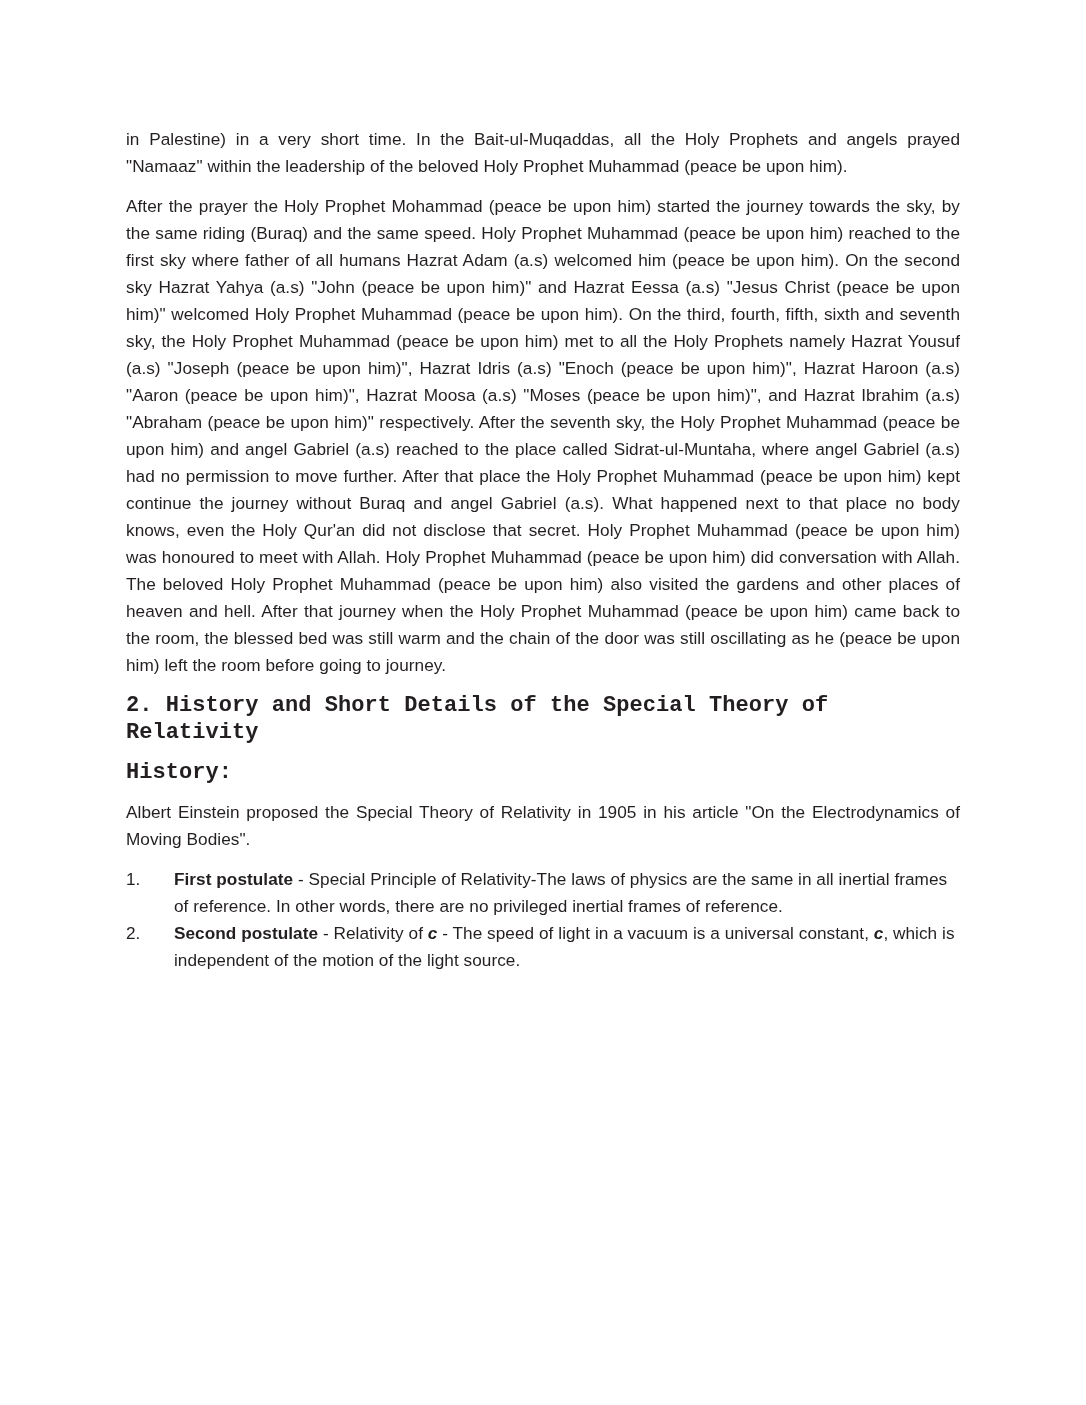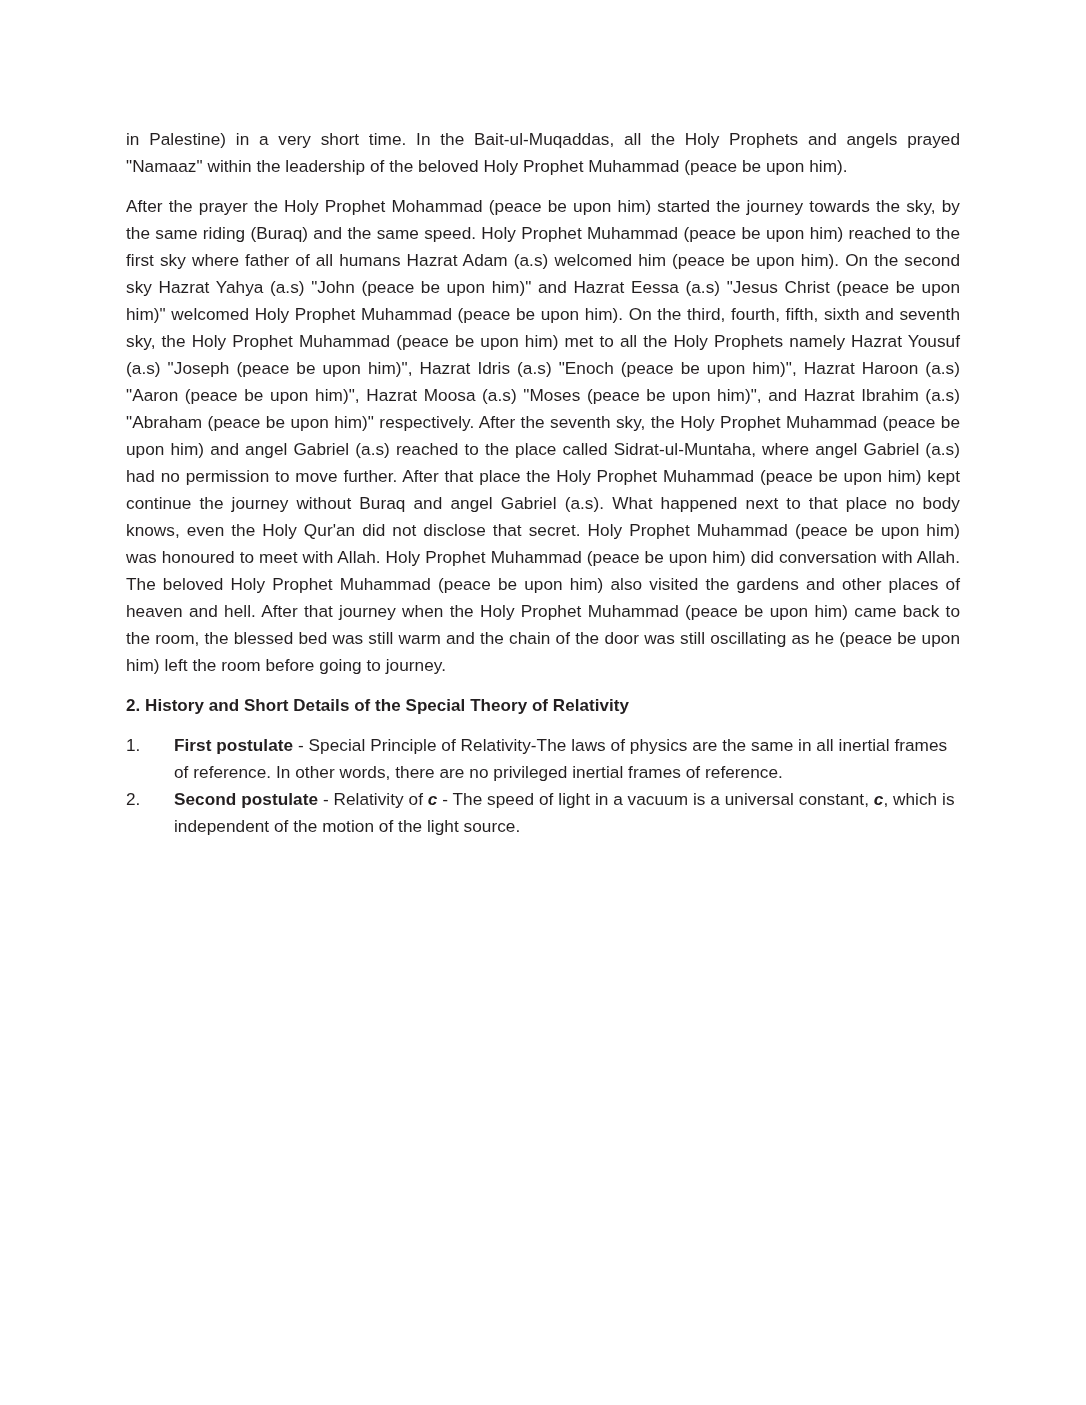--- a/index.html
+++ b/index.html
@@ -33,25 +33,26 @@
     line-height: 27px;
     text-align: justify;
     text-justify: inter-word;
     letter-spacing: 0.05px;
   }
   p.body-par:last-child {
     margin-bottom: 0;
   }
   p.heading {
     margin: 0 0 13px 0;
-    font-size: 17px;
+    font-size: 22px;
     line-height: 27px;
     font-weight: bold;
     text-align: left;
     letter-spacing: 0.05px;
+    font-family: Liberation Mono, monospace;
   }
   ol.postulates {
     margin: 0 0 12px 0;
     padding: 0;
     list-style: none;
     counter-reset: postulate;
   }
   ol.postulates > li {
     position: relative;
     margin: 0 0 0 0;
@@ -92,21 +93,23 @@
 <div class="page">
   <div class="content">
 
     <p class="body-par">in Palestine) in a very short time. In the Bait-ul-Muqaddas, all the Holy Prophets and angels prayed "Namaaz" within the leadership of the beloved Holy Prophet Muhammad (peace be upon him).</p>
 
     <p class="body-par">After the prayer the Holy Prophet Mohammad (peace be upon him) started the journey towards the sky, by the same riding (Buraq) and the same speed. Holy Prophet Muhammad (peace be upon him) reached to the first sky where father of all humans Hazrat Adam (a.s) welcomed him (peace be upon him). On the second sky Hazrat Yahya (a.s) "John (peace be upon him)" and Hazrat Eessa (a.s) "Jesus Christ (peace be upon him)" welcomed Holy Prophet Muhammad (peace be upon him). On the third, fourth, fifth, sixth and seventh sky, the Holy Prophet Muhammad (peace be upon him) met to all the Holy Prophets namely Hazrat Yousuf (a.s) "Joseph (peace be upon him)", Hazrat Idris (a.s) "Enoch (peace be upon him)", Hazrat Haroon (a.s) "Aaron (peace be upon him)", Hazrat Moosa (a.s) "Moses (peace be upon him)", and Hazrat Ibrahim (a.s) "Abraham (peace be upon him)" respectively. After the seventh sky, the Holy Prophet Muhammad (peace be upon him) and angel Gabriel (a.s) reached to the place called Sidrat-ul-Muntaha, where angel Gabriel (a.s) had no permission to move further. After that place the Holy Prophet Muhammad (peace be upon him) kept continue the journey without Buraq and angel Gabriel (a.s). What happened next to that place no body knows, even the Holy Qur'an did not disclose that secret. Holy Prophet Muhammad (peace be upon him) was honoured to meet with Allah. Holy Prophet Muhammad (peace be upon him) did conversation with Allah. The beloved Holy Prophet Muhammad (peace be upon him) also visited the gardens and other places of heaven and hell. After that journey when the Holy Prophet Muhammad (peace be upon him) came back to the room, the blessed bed was still warm and the chain of the door was still oscillating as he (peace be upon him) left the room before going to journey.</p>
 
 
     <p class="heading">2. History and Short Details of the Special Theory of Relativity</p>
 
+    <p class="heading">History:</p>
 
+    <p class="body-par">Albert Einstein proposed the Special Theory of Relativity in 1905 in his article "On the Electrodynamics of Moving Bodies".</p>
 
 
 
     <ol class="postulates">
       <li>
         <span class="li-text"><span class="lead">First postulate</span><span> - Special Principle of Relativity-The laws of physics are the same in all inertial frames of reference. In other words, there are no privileged inertial frames of reference.</span></span>
       </li>
       <li>
         <span class="li-text"><span class="lead">Second postulate</span><span> - Relativity of </span><span class="sym">c</span><span> - The speed of light in a vacuum is a universal constant, </span><span class="sym">c</span><span>, which is independent of the motion of the light source.</span></span>
       </li>

